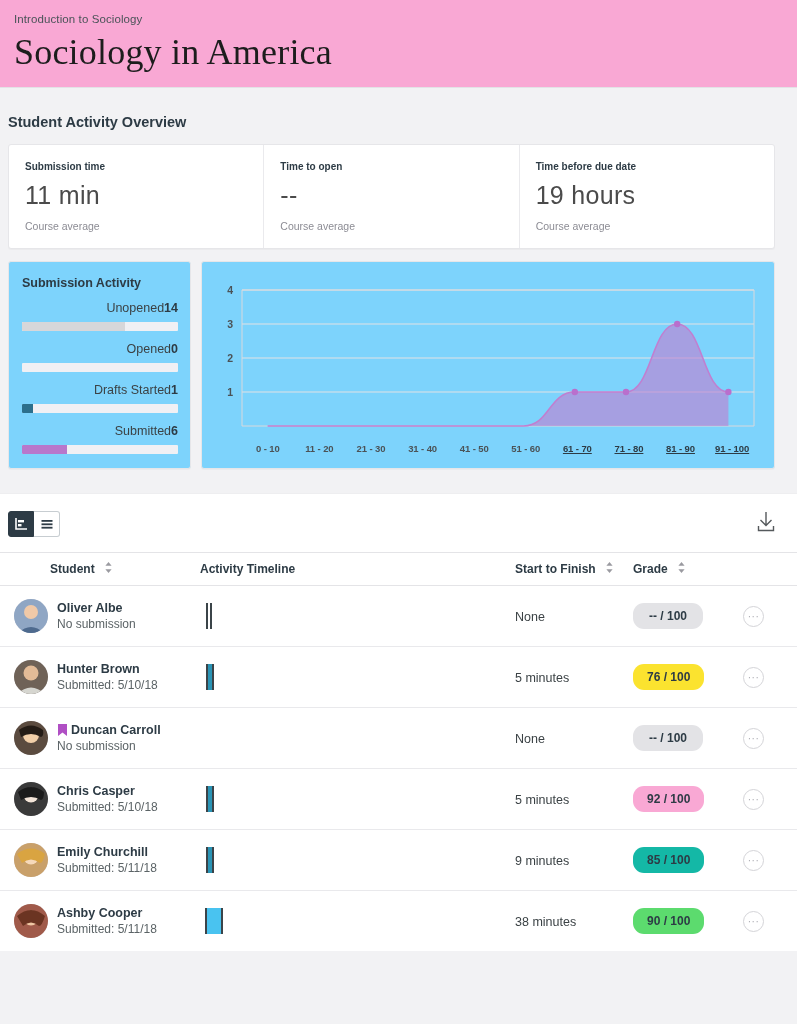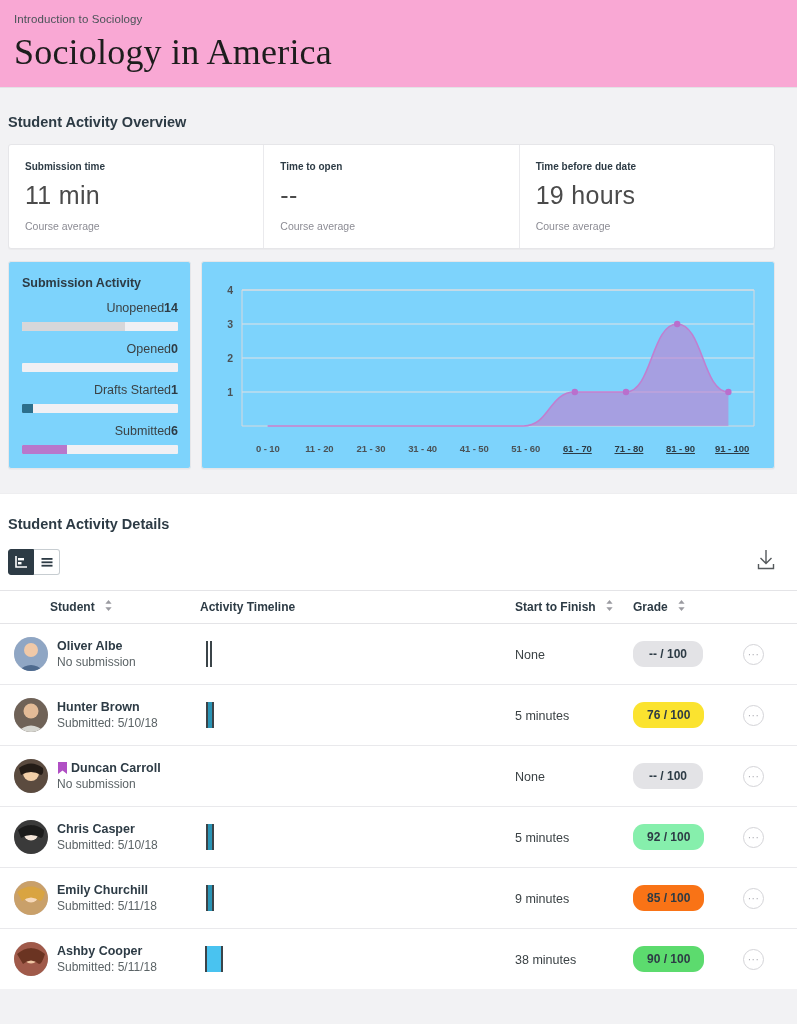--- a/index.html
+++ b/index.html
@@ -243,21 +243,20 @@
           <div class="x-tick">51 - 60</div>
           <div class="x-tick link">61 - 70</div>
           <div class="x-tick link">71 - 80</div>
           <div class="x-tick link">81 - 90</div>
           <div class="x-tick link">91 - 100</div>
         </div>
     </div>
   </div>
 
   <div class="details">
-    <div class="details-title">Student Activity Details</div>
 
     <div class="toolbar">
       <div class="view-toggle">
         <div class="vt-btn active">
           <svg width="14" height="14" viewBox="0 0 14 14">
             <path d="M2 1 L2 12 L13 12" stroke="#fff" stroke-width="1.6" fill="none"></path>
             <rect x="4" y="3" width="6" height="2.4" fill="#fff"></rect>
             <rect x="4" y="7" width="3.5" height="2.4" fill="#fff"></rect>
           </svg>
         </div>
@@ -424,21 +423,21 @@
               </div>
             </td>
             <td>
               <div class="timeline">
                 <div class="tl-mark" style="left:6px;width:2px;background:#3b4449"></div>
                 <div class="tl-mark" style="left:8px;width:4px;background:#2a94b5"></div>
                 <div class="tl-mark" style="left:12px;width:2px;background:#3b4449"></div>
               </div>
             </td>
             <td><span class="cell-text">5 minutes</span></td>
-            <td><span class="pill" style="background:#86efac">92 / 100</span></td>
+            <td><span class="pill" style="background:#f9a8d4">92 / 100</span></td>
             <td>
               <div class="menu-btn">···</div>
             </td>
           </tr>
           <tr>
             <td>
               <div class="student-cell">
                 <div class="avatar">
                   <svg width="34" height="34" viewBox="0 0 34 34">
                     <rect width="34" height="34" fill="#c9a06a"></rect>
@@ -455,21 +454,21 @@
               </div>
             </td>
             <td>
               <div class="timeline">
                 <div class="tl-mark" style="left:6px;width:2px;background:#3b4449"></div>
                 <div class="tl-mark" style="left:8px;width:4px;background:#2a94b5"></div>
                 <div class="tl-mark" style="left:12px;width:2px;background:#3b4449"></div>
               </div>
             </td>
             <td><span class="cell-text">9 minutes</span></td>
-            <td><span class="pill" style="background:#f97316">85 / 100</span></td>
+            <td><span class="pill" style="background:#14b8a6">85 / 100</span></td>
             <td>
               <div class="menu-btn">···</div>
             </td>
           </tr>
           <tr>
             <td>
               <div class="student-cell">
                 <div class="avatar">
                   <svg width="34" height="34" viewBox="0 0 34 34">
                     <rect width="34" height="34" fill="#a05a4a"></rect>

